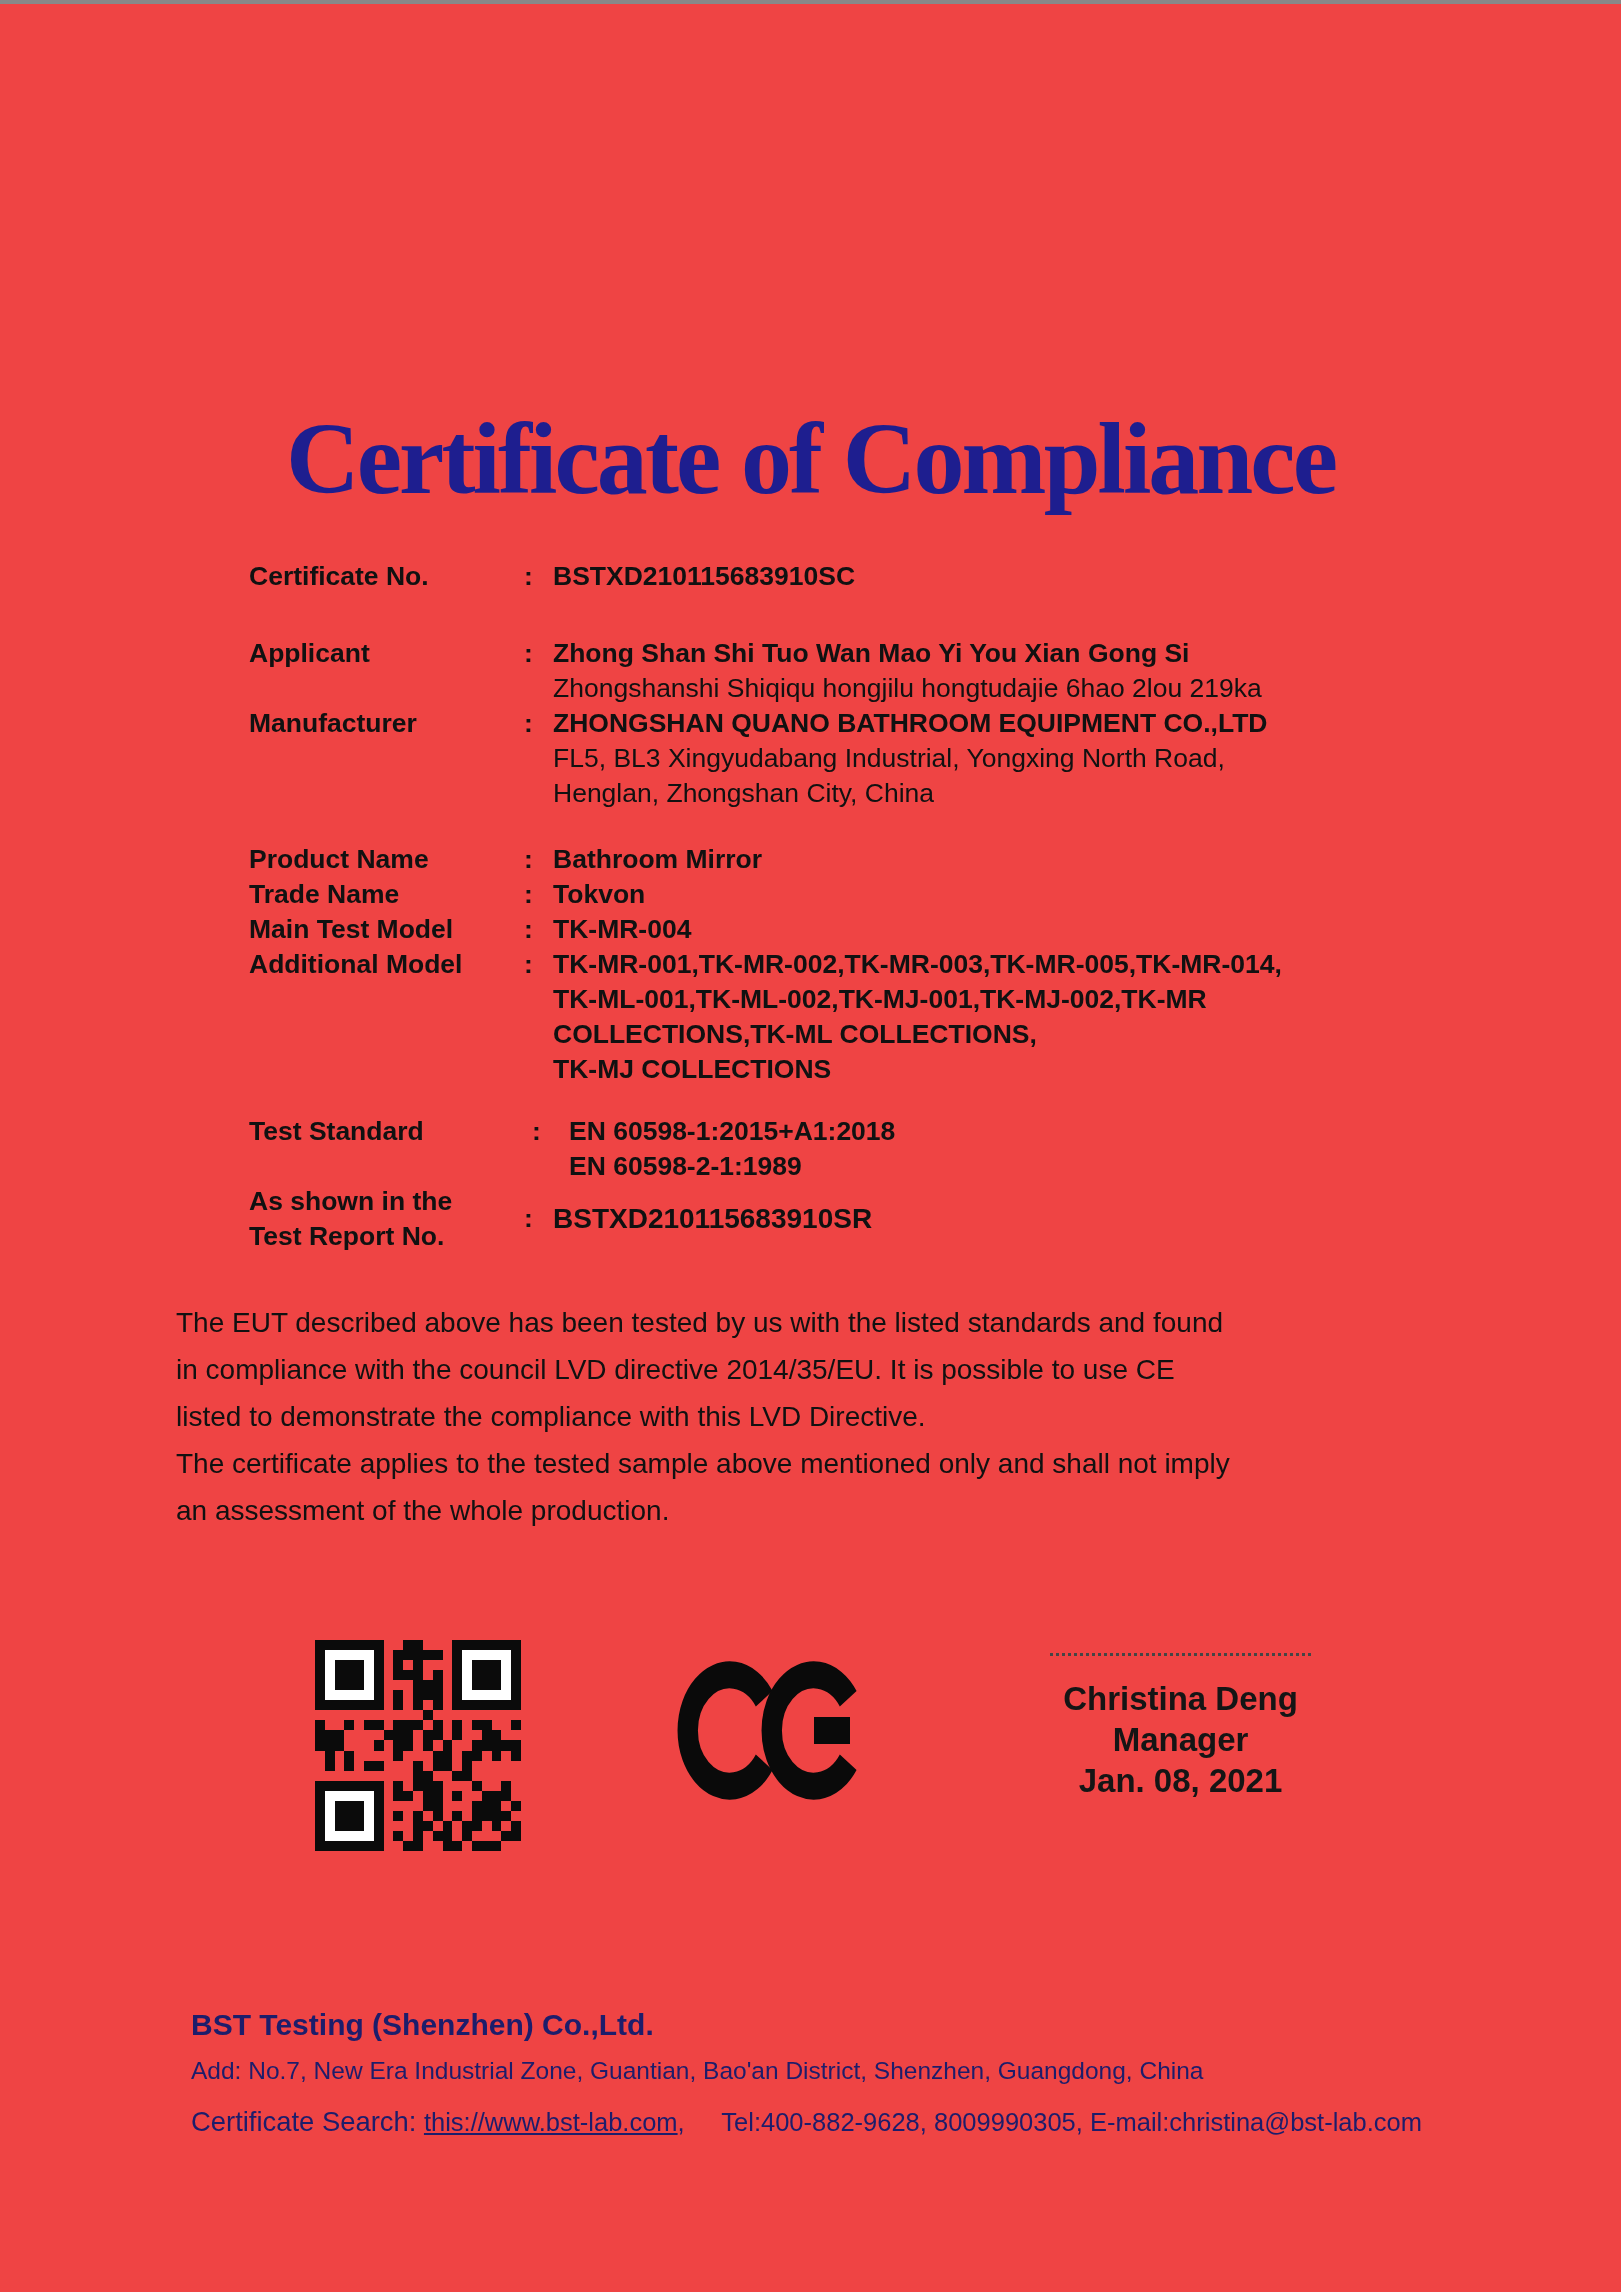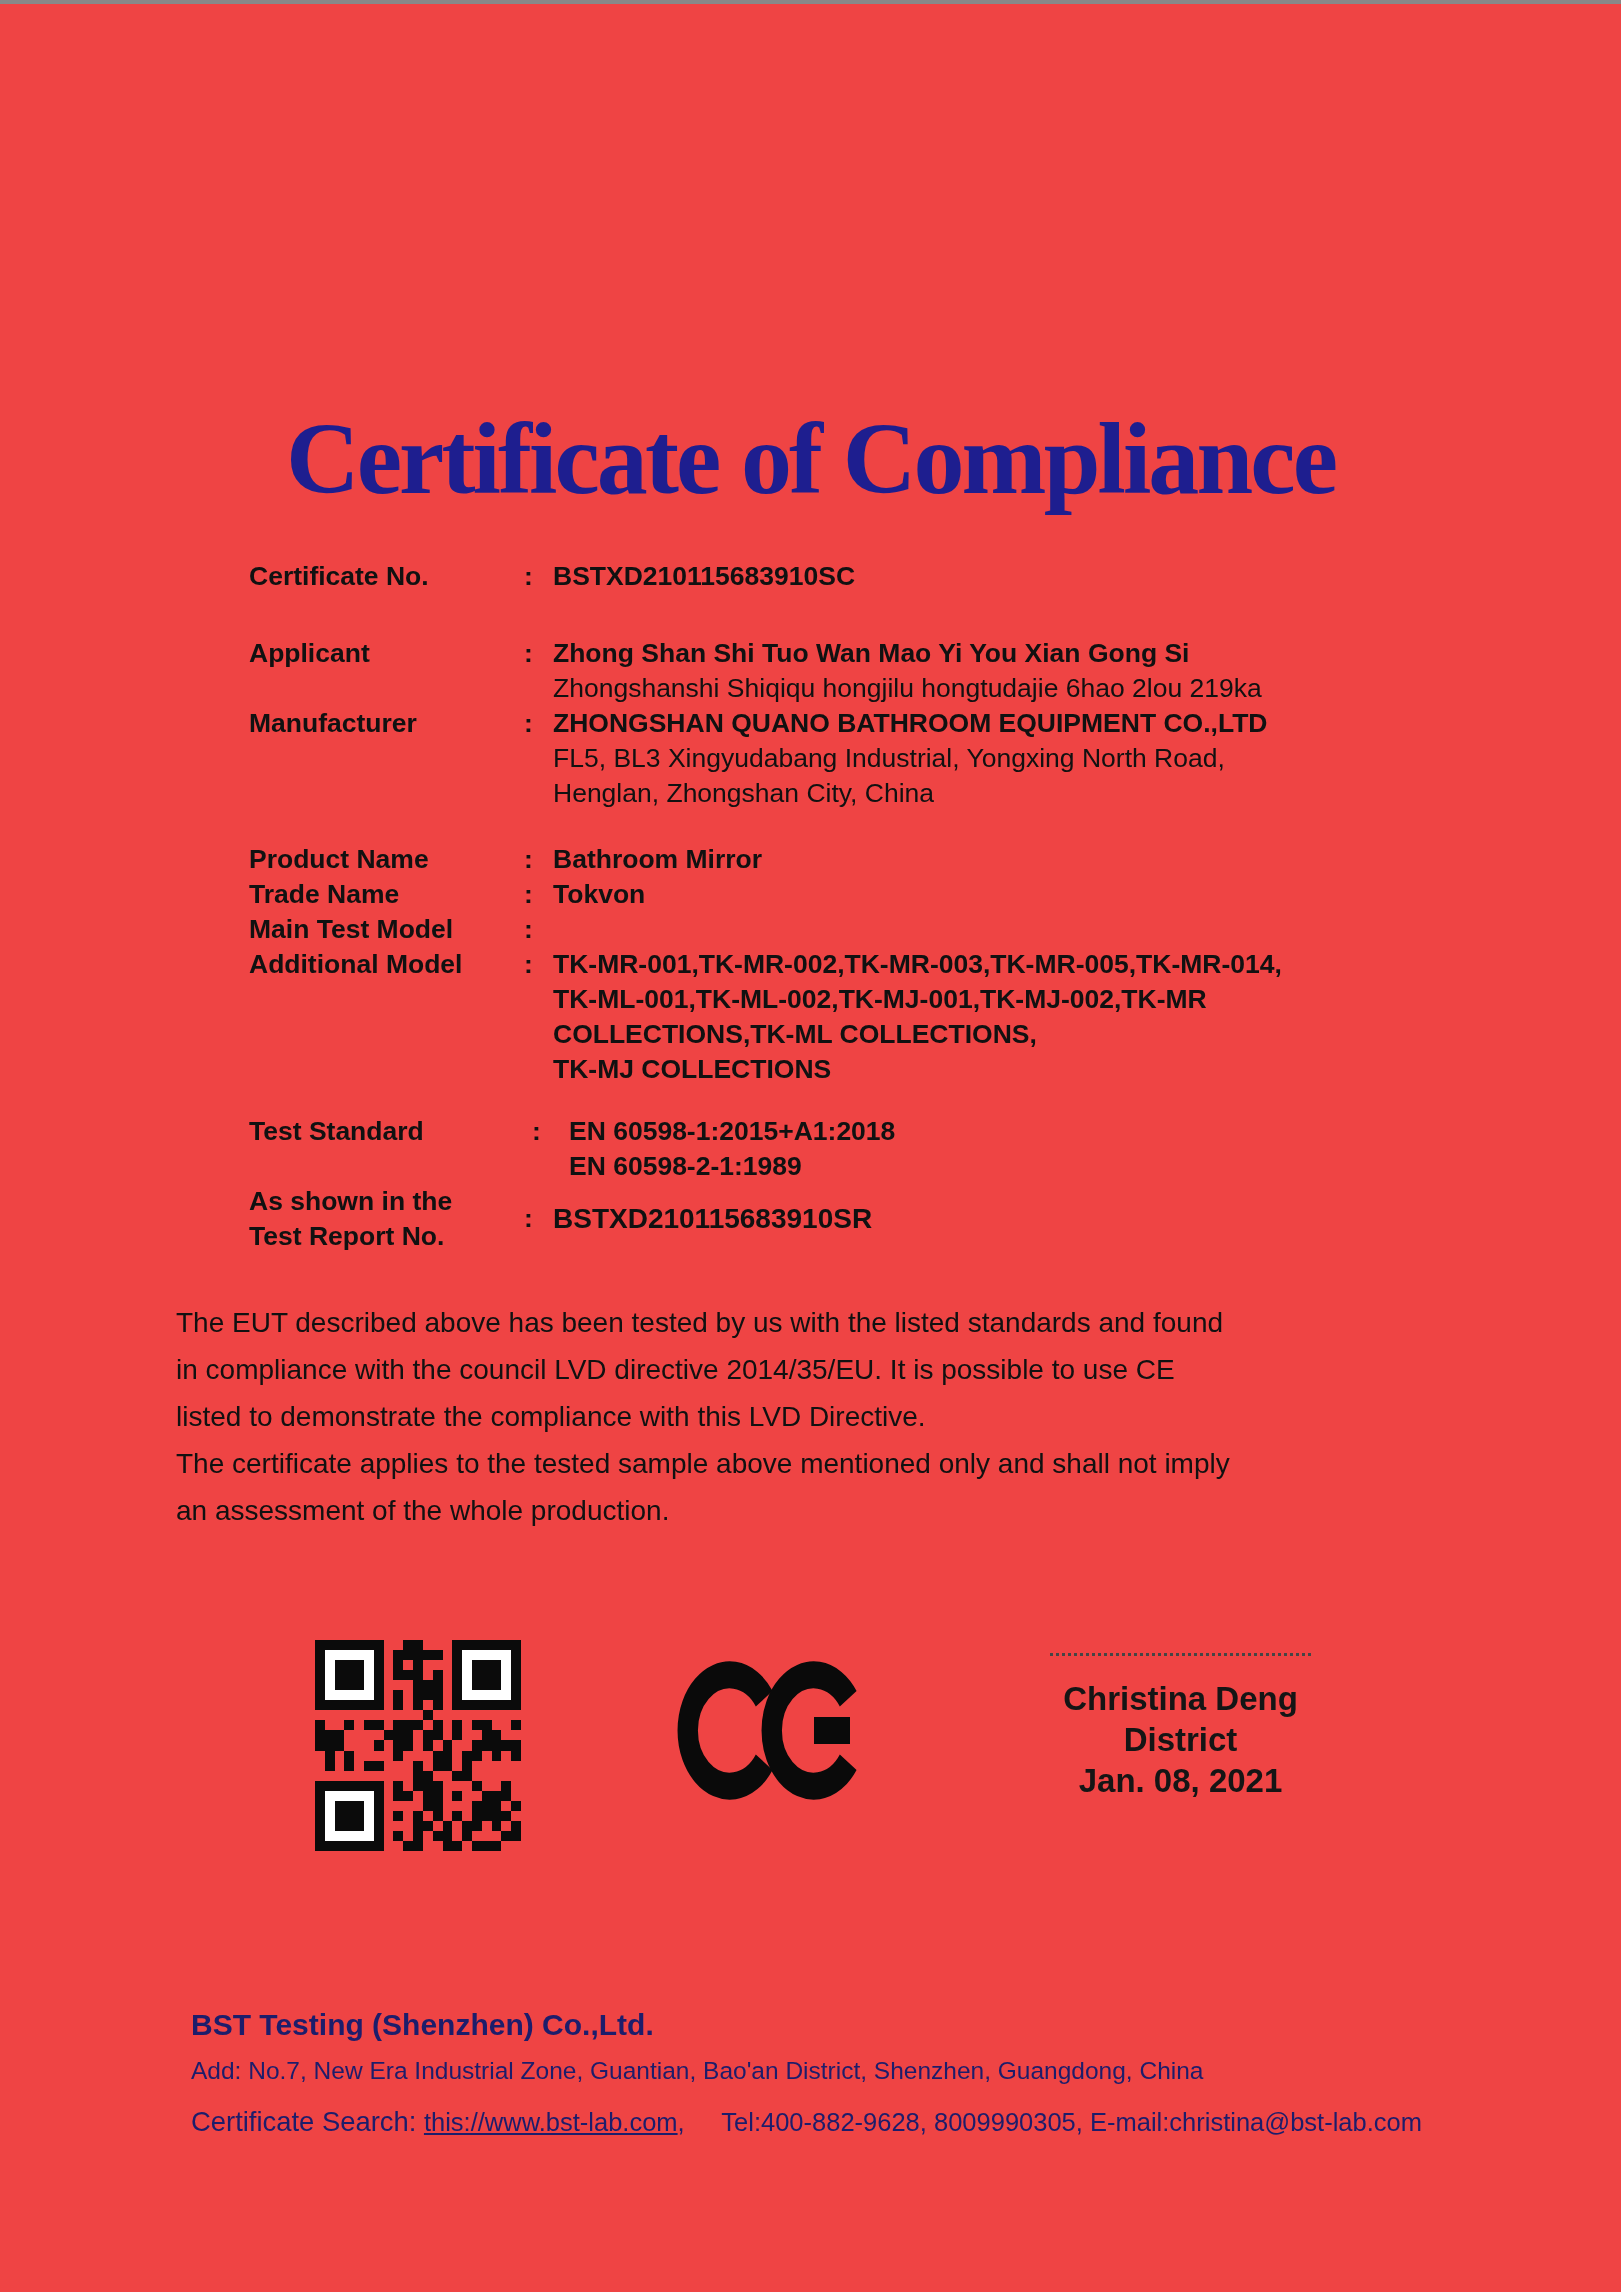--- a/index.html
+++ b/index.html
@@ -105,20 +105,21 @@
 
     <div class="row">
       <div class="label">Trade Name</div>
       <div class="colon">:</div>
       <div class="value b">Tokvon</div>
     </div>
 
     <div class="row">
       <div class="label">Main Test Model</div>
       <div class="colon">:</div>
+      <div class="value b">TK-MR-004</div>
     </div>
 
     <div class="row">
       <div class="label">Additional Model</div>
       <div class="colon">:</div>
       <div class="value b">
         <div>TK-MR-001,TK-MR-002,TK-MR-003,TK-MR-005,TK-MR-014,</div>
         <div>TK-ML-001,TK-ML-002,TK-MJ-001,TK-MJ-002,TK-MR</div>
         <div>COLLECTIONS,TK-ML COLLECTIONS,</div>
         <div>TK-MJ COLLECTIONS</div>
@@ -167,21 +168,21 @@
       <svg width="192" height="143" viewBox="0 0 320 180" preserveAspectRatio="none" aria-hidden="true">
         <path d="M147 50 A70 70 0 1 0 147 130" fill="none" stroke="#0a0a0a" stroke-width="34"></path>
         <path d="M287 50 A70 70 0 1 0 287 130" fill="none" stroke="#0a0a0a" stroke-width="34"></path>
         <path d="M230 90 L290 90" fill="none" stroke="#0a0a0a" stroke-width="34"></path>
       </svg>
     </div>
 
     <div class="sign-box">
       <div class="dotline"></div>
       <div class="sig-line">Christina Deng</div>
-      <div class="sig-line">District</div>
+      <div class="sig-line">Manager</div>
       <div class="sig-line">Jan. 08, 2021</div>
     </div>
 
   </div>
 
   <div class="footer">
     <div class="f-company">BST Testing (Shenzhen) Co.,Ltd.</div>
     <div class="f-address">Add: No.7, New Era Industrial Zone, Guantian, Bao'an District, Shenzhen, Guangdong, China</div>
     <div class="f-search">
       <span>Certificate Search:</span>

